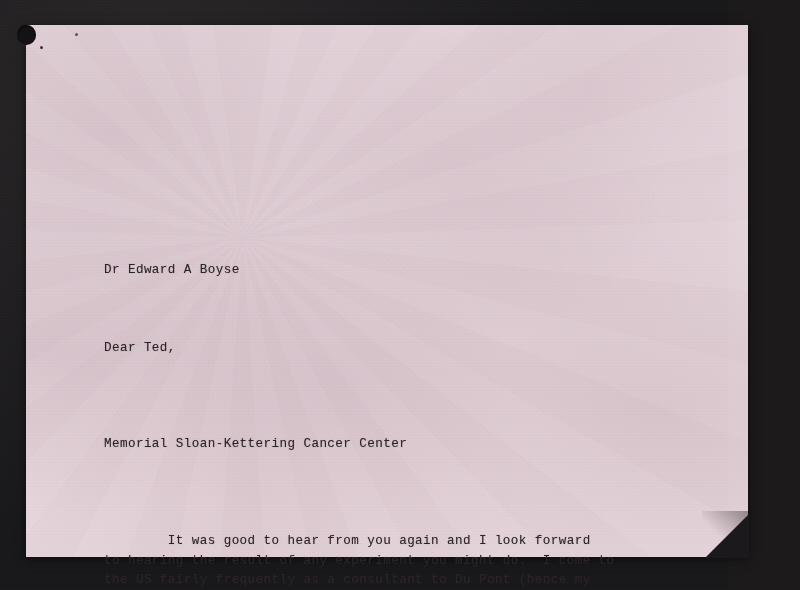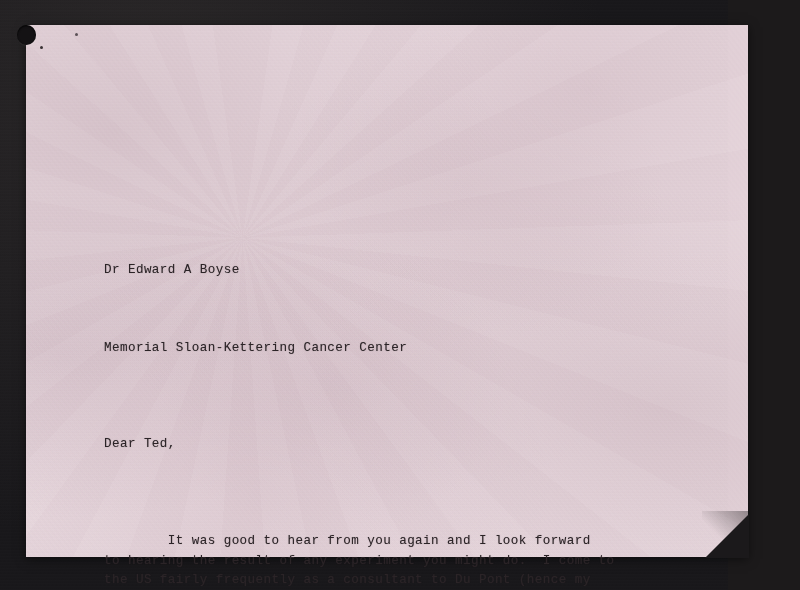--- a/index.html
+++ b/index.html
@@ -163,23 +163,23 @@
 
     <div id="page-corner-shadow"></div>
     <div id="page-corner-fold"></div>
 
     <div id="letter-body">
 
       <div class="addr-row">
         <span id="recipient-name">Dr Edward A Boyse</span>
       </div>
 
+      <div id="salutation">Dear Ted,</div>
+
       <div id="recipient-org">Memorial Sloan-Kettering Cancer Center</div>
-
-      <div id="salutation">Dear Ted,</div>
 
       <div id="letter-paragraph">        It was good to hear from you again and I look forward
 to hearing the result of any experiment you might do.  I come to
 the US fairly frequently as a consultant to Du Pont (hence my
 visit to Monell) so perhaps we could get together some time.</div>
 
       
 
       
 

